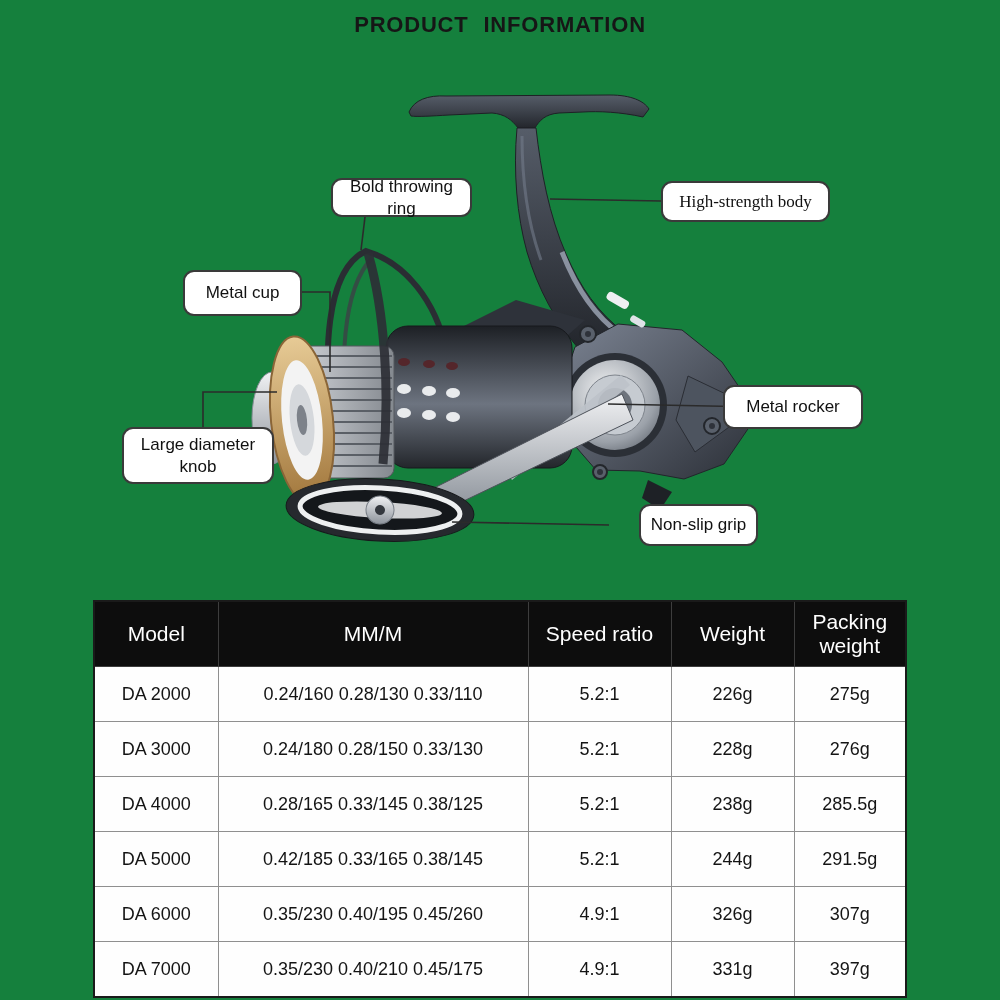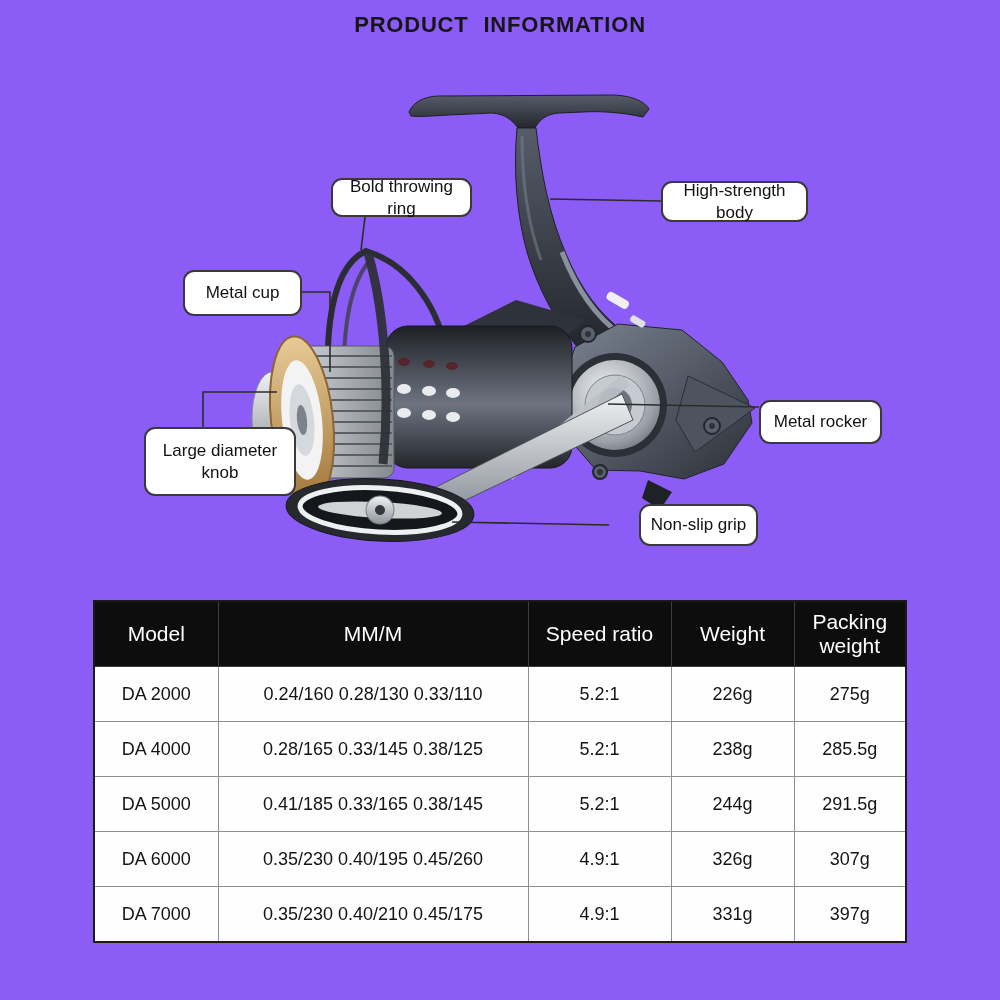--- a/index.html
+++ b/index.html
@@ -1,32 +1,32 @@
 <!DOCTYPE html>
 <html><head>
 <meta charset="utf-8">
 <style>
   html,body{margin:0;padding:0;background:#ffffff;}
   body{width:1000px;height:1000px;position:relative;overflow:hidden;
        font-family:"Liberation Sans","DejaVu Sans",sans-serif;color:#111;}
-  .page{position:absolute;inset:0;background:#8b5cf6;}
+  .page{position:absolute;inset:0;background:#15803d;}
 
   .title{position:absolute;left:0;top:12px;width:1000px;text-align:center;
          font-size:22px;font-weight:700;letter-spacing:.8px;word-spacing:8px;color:#161616;}
 
   .photo-layer{position:absolute;left:0;top:0;width:1000px;height:600px;}
 
   .callout{position:absolute;display:flex;align-items:center;justify-content:center;
            text-align:center;background:#fff;border:2px solid #3a3a3a;border-radius:11px;
            font-size:17px;line-height:1.25;color:#111;padding:0 4px;box-sizing:border-box;}
   .co-btr{left:295px;top:178px;width:141px;height:39px;margin-left:36px;}
-  .co-hsb{left:661px;top:181px;width:147px;height:41px;}
+  .co-hsb{left:661px;top:181px;width:169px;height:41px;font-family:Liberation Serif, serif;}
   .co-mc {left:183px;top:270px;width:119px;height:46px;}
-  .co-ldk{left:144px;top:427px;width:152px;height:69px;}
-  .co-mr {left:759px;top:385px;width:123px;height:44px;margin-top:15px;}
+  .co-ldk{left:122px;top:427px;width:152px;height:57px;}
+  .co-mr {left:723px;top:385px;width:140px;height:44px;}
   .co-nsg{left:639px;top:504px;width:119px;height:42px;}
 
   table.spec{position:absolute;left:93px;top:600px;width:812px;border-collapse:collapse;
              border:2px solid #1a1a1a;table-layout:fixed;background:#fff;}
   table.spec th{background:#0d0d0d;color:#ffffff;font-weight:400;font-size:21px;
                 height:64px;border:1px solid #3d3d3d;padding:0 6px;line-height:1.15;}
   table.spec td{height:54px;text-align:center;vertical-align:middle;font-size:18px;
                 color:#141414;border:1px solid #8f8f8f;background:#fefefe;padding:0 4px;
                 white-space:nowrap;overflow:hidden;}
 </style>
@@ -195,29 +195,36 @@
     </thead>
     <tbody>
       <tr>
         <td>DA 2000</td>
         <td>0.24/160 0.28/130 0.33/110</td>
         <td>5.2:1</td>
         <td>226g</td>
         <td>275g</td>
       </tr>
       <tr>
+        <td>DA 3000</td>
+        <td>0.24/180 0.28/150 0.33/130</td>
+        <td>5.2:1</td>
+        <td>228g</td>
+        <td>276g</td>
+      </tr>
+      <tr>
         <td>DA 4000</td>
         <td>0.28/165 0.33/145 0.38/125</td>
         <td>5.2:1</td>
         <td>238g</td>
         <td>285.5g</td>
       </tr>
       <tr>
         <td>DA 5000</td>
-        <td>0.41/185 0.33/165 0.38/145</td>
+        <td>0.42/185 0.33/165 0.38/145</td>
         <td>5.2:1</td>
         <td>244g</td>
         <td>291.5g</td>
       </tr>
       <tr>
         <td>DA 6000</td>
         <td>0.35/230 0.40/195 0.45/260</td>
         <td>4.9:1</td>
         <td>326g</td>
         <td>307g</td>

